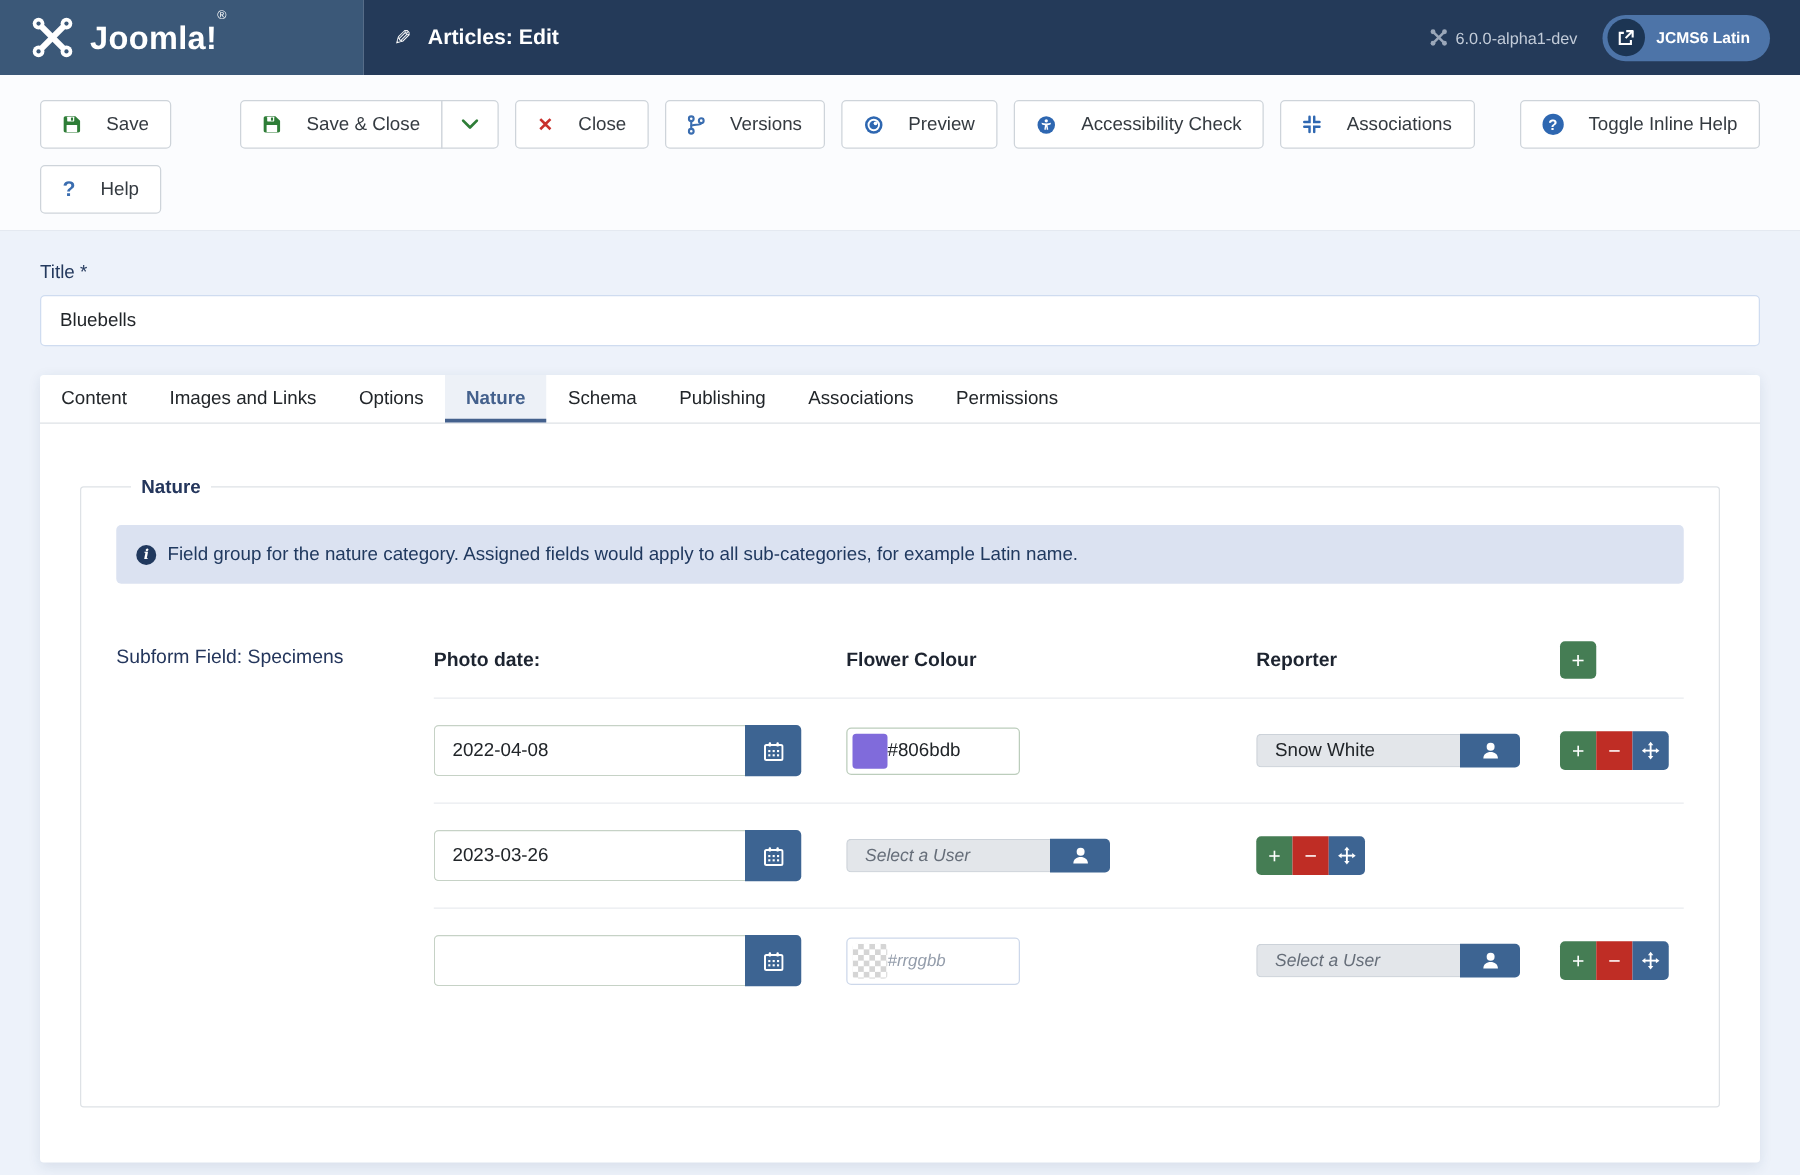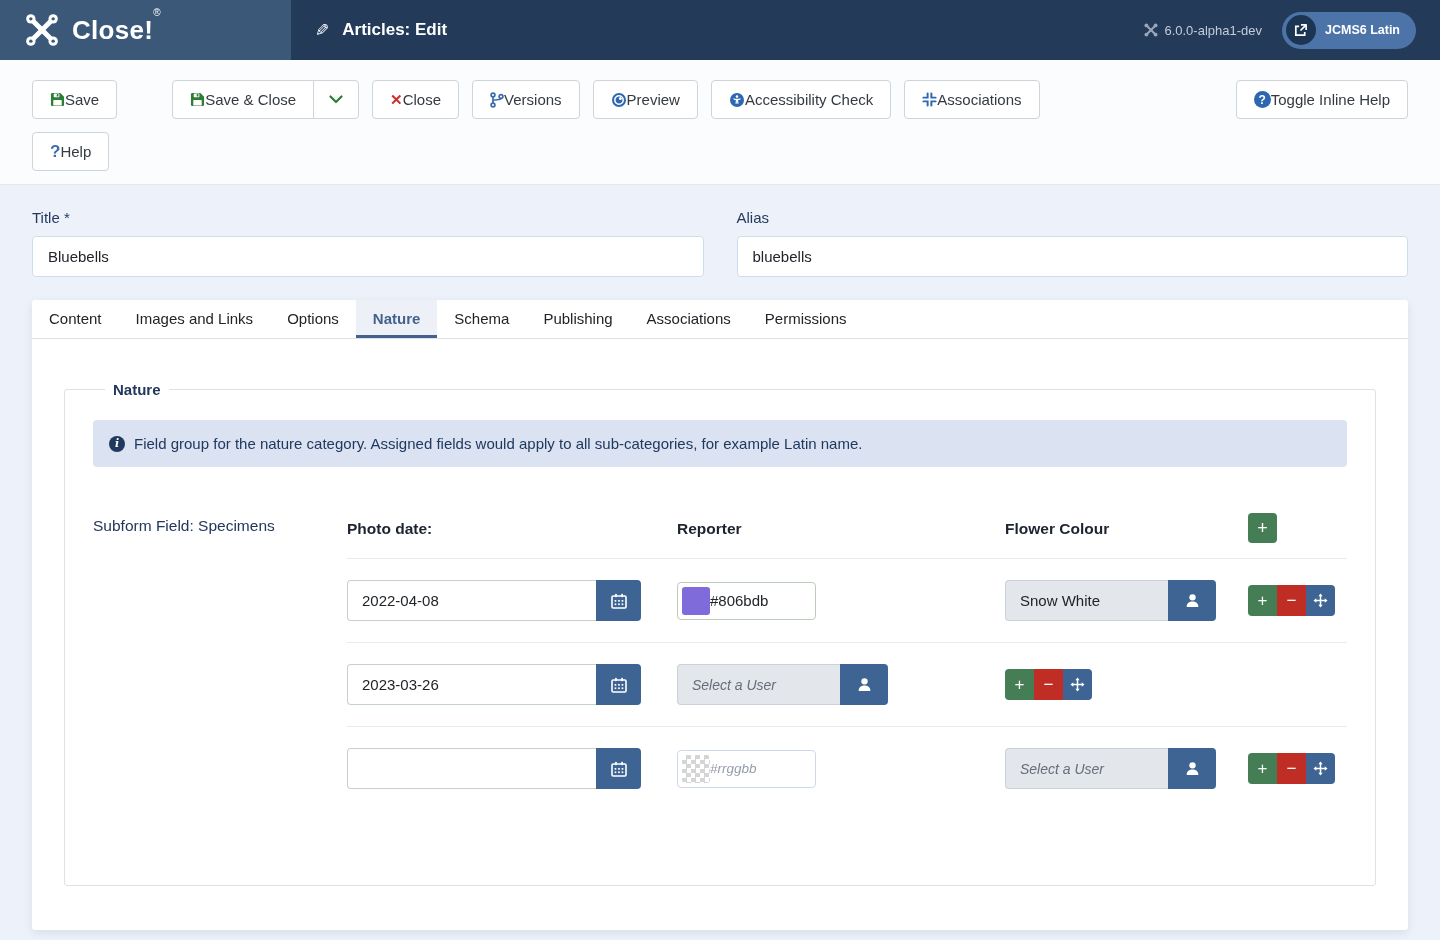--- a/index.html
+++ b/index.html
@@ -22,21 +22,21 @@
   .version { color:#c3ccd9; font-size:13px; display:flex; align-items:center; gap:6px; }
   .version svg { opacity:.75; }
   .user-pill { background:#4d74a8; border:none; border-radius:19px; height:37px; display:flex; align-items:center; gap:9px; padding:3px 16px 3px 4px; cursor:pointer; }
   .user-circ { width:30px; height:30px; border-radius:50%; background:#1c3553; display:flex; align-items:center; justify-content:center; }
   .user-name { color:#fff; font-size:12.5px; font-weight:bold; }
 
   
   .toolbar { background:#fbfcfe; padding:20px 32px 13px; border-bottom:1px solid #e4e9f1; }
   .tb-row { display:flex; gap:13px; align-items:flex-start; }
   .tb-row + .tb-row { margin-top:13px; }
-  .btn { display:inline-flex; align-items:center; justify-content:center; gap:0; background:#fff;
+  .btn { display:inline-flex; align-items:center; justify-content:center; gap:20px; background:#fff;
          border:1px solid #ced4da; border-radius:4px; height:39px; padding:0 17px;
          font-size:15px; color:#343a40; cursor:pointer; font-family:inherit; }
   .btn-group { display:inline-flex;padding-left:42px; }
   .btn-group .btn-main { border-radius:4px 0 0 4px; }
   .btn-caret { width:46px; padding:0; border-radius:0 4px 4px 0; margin-left:-1px; }
   .spacer { margin-left:auto; } .ic-red { color:#c9302c; }
   .q-circle { width:17px; height:17px; border-radius:50%; background:#2e67b1; color:#fff;
               display:inline-flex; align-items:center; justify-content:center; font-size:12px; font-weight:bold; }
   .q-plain { color:#3a6db0; font-size:17px; font-weight:bold; }
 
@@ -80,21 +80,21 @@
              display:flex; align-items:center; justify-content:center; cursor:pointer; }
 
   .colour-input { display:flex; align-items:center; width:139px; height:38px; background:#fff;
                   border:1px solid #bccdbc; border-radius:4px; padding:4px; }
   .colour-input.empty { border-color:#cdd8ea; }
   .swatch { width:28px; height:28px; border-radius:3px; flex:none; }
   .swatch.checker { background:repeating-conic-gradient(#d5d5d5 0% 25%, #ffffff 0% 50%); background-size:9px 9px; }
   .colour-text { font-size:15px; color:#212529; }
   .colour-text.ph { font-style:italic; color:#949dab; font-size:13.5px; }
 
-  .reporter-group { display:flex; width:211px; height:41px; }
+  .reporter-group { display:flex; width:211px; height:27px; }
   .reporter-input { flex:1; min-width:0; background:#e3e6ea; border:1px solid #ccd2d9; border-right:none;
                     border-radius:4px 0 0 4px; padding:0 14px; font-size:15px; color:#212529; font-family:inherit; }
   .reporter-input::placeholder { font-style:italic; color:#666e79; font-size:14px; opacity:1; }
   .user-btn { width:48px; flex:none; background:#3d6492; border:none; border-radius:0 4px 4px 0;
               display:flex; align-items:center; justify-content:center; cursor:pointer; }
 
   .add-btn { width:29px; height:30px; background:#457d54; border:none; border-radius:4px; color:#fff;
              font-size:18px; line-height:1; display:flex; align-items:center; justify-content:center; cursor:pointer; }
   .action-group { display:flex; }
   .act { width:29px; height:31px; border:none; display:flex; align-items:center; justify-content:center;
@@ -118,21 +118,21 @@
         <circle cx="5.5" cy="5.5" r="4.4"></circle>
           <circle cx="26.5" cy="5.5" r="4.4"></circle>
         <circle cx="5.5" cy="26.5" r="4.4"></circle>
           <circle cx="26.5" cy="26.5" r="4.4"></circle>
         <circle cx="5.5" cy="5.5" r="1.6" fill="#3b5878"></circle>
           <circle cx="26.5" cy="5.5" r="1.6" fill="#3b5878"></circle>
         <circle cx="5.5" cy="26.5" r="1.6" fill="#3b5878"></circle>
           <circle cx="26.5" cy="26.5" r="1.6" fill="#3b5878"></circle>
       </g>
     </svg>
-    <div><span class="brand-word">Close!</span><span class="brand-reg">®</span></div>
+    <div><span class="brand-word">Joomla!</span><span class="brand-reg">®</span></div>
   </div>
   <div class="header-main">
     <span class="pencil-ic">✎</span>
     <span class="page-title">Articles: Edit</span>
     <div class="header-right">
       <span class="version">
         <svg width="14" height="14" viewBox="0 0 32 32">
           <g stroke="#c3ccd9" stroke-width="4.6" stroke-linecap="round" fill="none">
               <path d="M8 8 L24 24"></path>
               <path d="M24 8 L8 24"></path>
@@ -238,24 +238,20 @@
     </button>
   </div>
 </div>
 
 <div class="content">
   <div class="form-row">
     <div class="field">
       <label class="field-label">Title *</label>
       <input class="form-input" value="Bluebells" style="">
     </div>
-    <div class="field">
-      <label class="field-label">Alias</label>
-      <input class="form-input" value="bluebells" style="">
-    </div>
   </div>
 
   <div class="card">
     <div class="tabs">
       <div class="tab">Content</div>
       <div class="tab">Images and Links</div>
       <div class="tab">Options</div>
       <div class="tab active">Nature</div>
       <div class="tab">Schema</div>
       <div class="tab">Publishing</div>
@@ -270,22 +266,22 @@
         <div class="alert-info">
           <span class="info-circ">i</span>
           <span>Field group for the nature category. Assigned fields would apply to all sub-categories, for example Latin name.</span>
         </div>
 
         <div class="subform">
           <div class="subform-label">Subform Field: Specimens</div>
           <div class="sf-table">
             <div class="sf-grid sf-head">
               <div class="sf-col-h">Photo date:</div>
+              <div class="sf-col-h">Flower Colour</div>
               <div class="sf-col-h">Reporter</div>
-              <div class="sf-col-h">Flower Colour</div>
               <div class="cell-actions">
                 <button class="add-btn">+</button>
               </div>
             </div>
 
             <div class="sf-grid sf-row">
               <div>
                 <div class="date-group">
                   <input class="date-input" value="2022-04-08" style="">
                   <button class="cal-btn">

